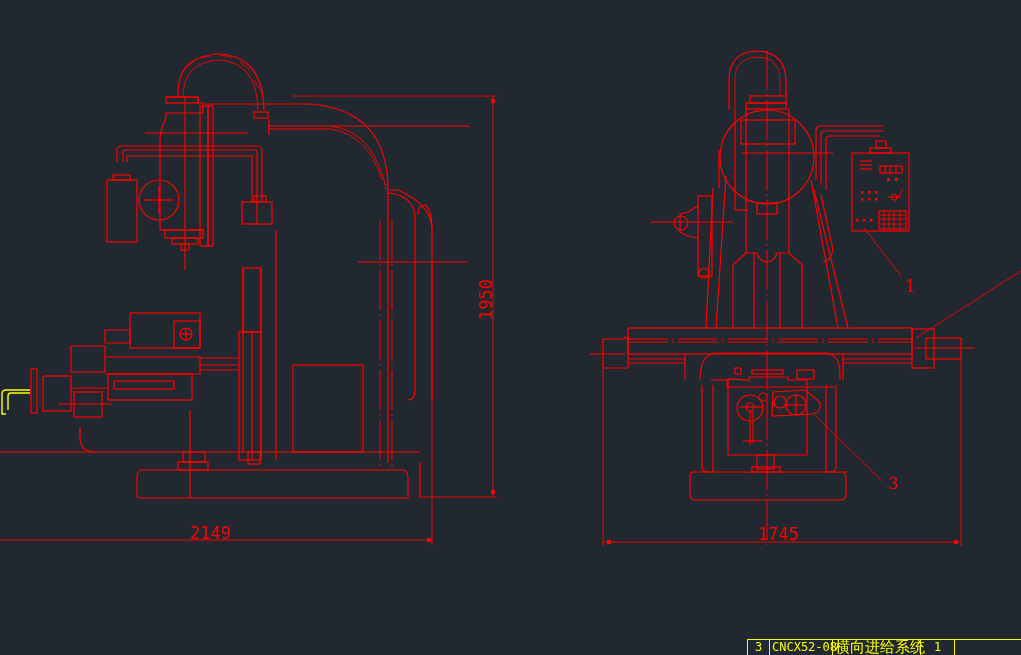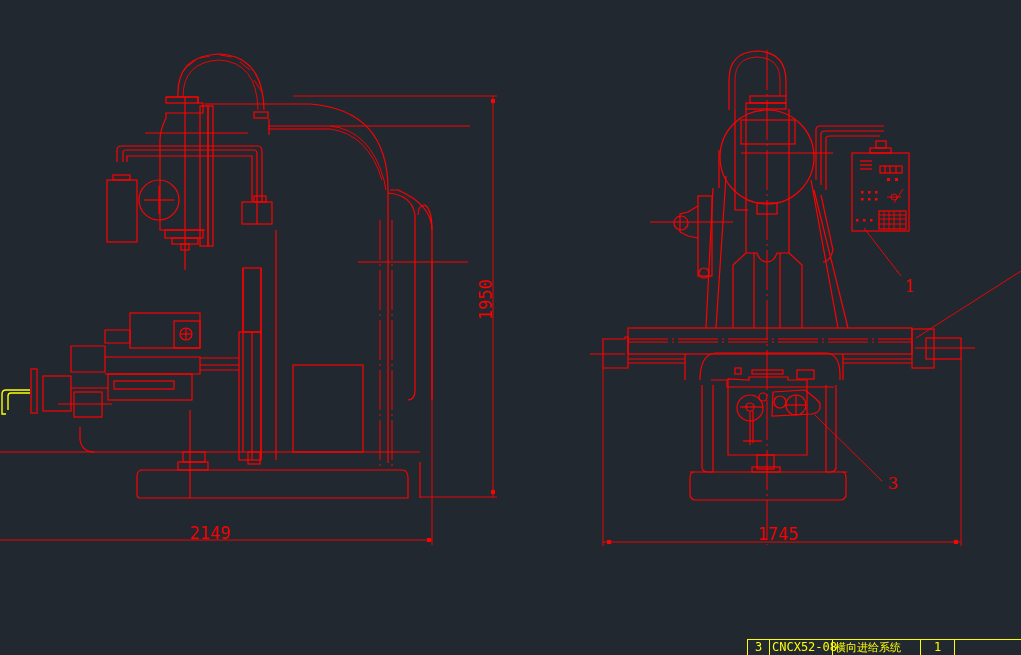--- a/index.html
+++ b/index.html
@@ -7,21 +7,21 @@
   #canvas { position: absolute; left: 0; top: 0; width: 1021px; height: 655px; }
   svg { display: block; }
   .r { stroke: #ff0000; fill: none; stroke-width: 1.2; }
   .rt { stroke: #ff0000; fill: none; stroke-width: 0.9; }
   .cl { stroke: #ff0000; fill: none; stroke-width: 1; stroke-dasharray: 40 4 2 4; }
   .dim-text { fill: #ff0000; font-family: "DejaVu Sans Mono", monospace; font-size: 17px; }
   .lbl { fill: #ff0000; font-family: "DejaVu Serif", serif; font-size: 17px; }
   .y { stroke: #ffff00; fill: none; stroke-width: 1.4; }
   .title-block { position: absolute; left: 747px; top: 639px; height: 16px; display: flex; border-top: 1.5px solid #ffff00; border-left: 1.5px solid #ffff00; }
   .tb-cell { border-right: 1.5px solid #ffff00; color: #ffff00; font-size: 12px; line-height: 15px; height: 16px; box-sizing: border-box; padding: 0 2px; white-space: nowrap; font-family: "DejaVu Sans Mono", monospace; }
-  .tb-cjk { font-family: "DejaVu Sans", sans-serif; font-size: 11px; text-align: left; }
+  .tb-cjk { font-family: "DejaVu Sans", sans-serif; font-size: 15px; text-align: left; }
 </style>
 </head>
 <body>
 
 <div id="canvas">
 <svg width="1021" height="655" viewBox="0 0 1021 655" xmlns="http://www.w3.org/2000/svg">
 
   <g>
 
     <path class="r" d="M140 470 L402 470 Q408 470 408 478 L408 498 L140 498 Q137 498 137 494 L137 476 Q137 470 143 470 Z"></path>

